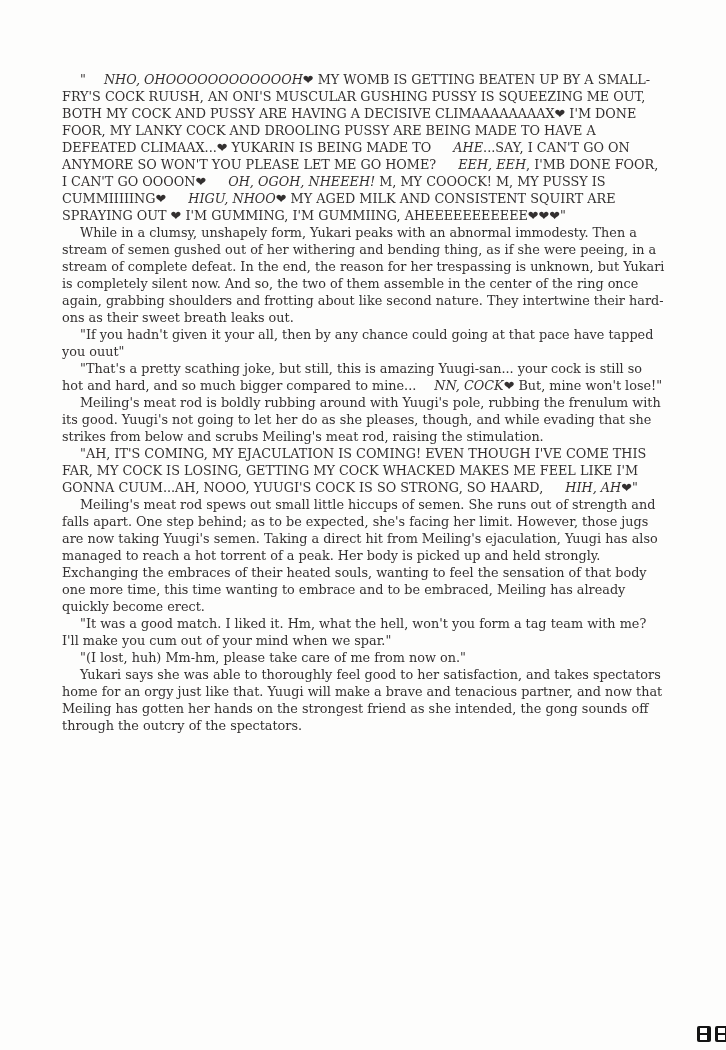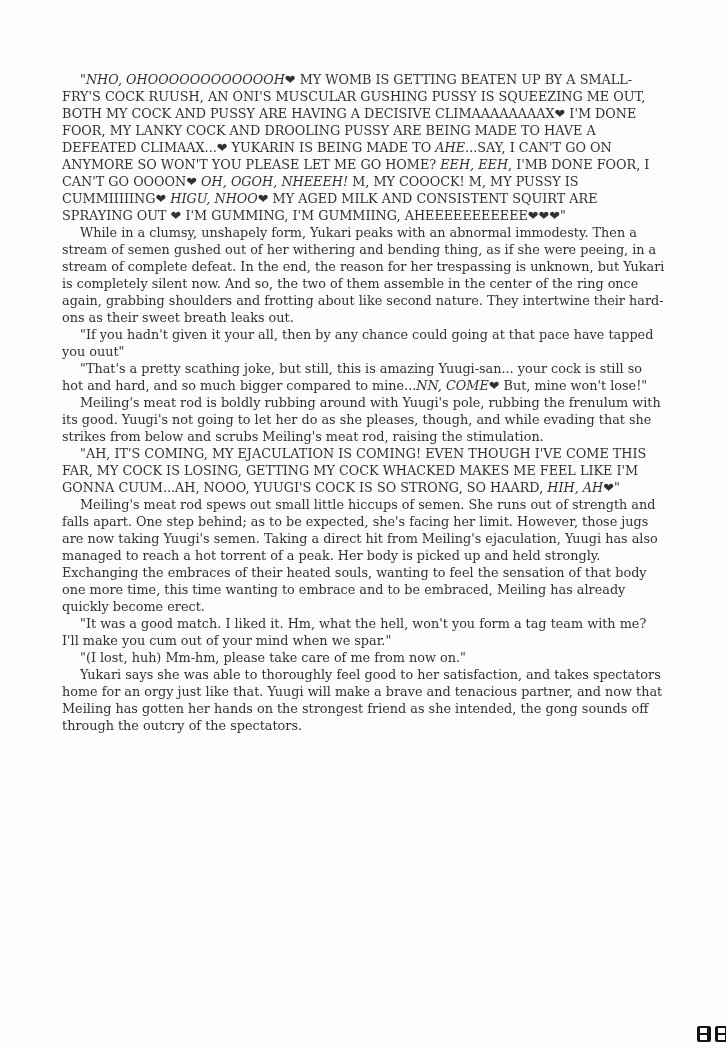--- a/index.html
+++ b/index.html
@@ -23,21 +23,21 @@
     text-align: left;
   }
   p.para {
     margin: 0;
     text-indent: 18px;
     font-size: 12.8px;
     line-height: 17px;
     letter-spacing: 0px;
   }
   .run { font-style: normal; }
-  .run.italic { font-style: italic; }
+  .run.italic { font-style: italic; margin-left: 18px; }
   .page-mark {
     position: absolute;
     left: 697px;
     top: 1026px;
     display: flex;
     gap: 4px;
   }
   .mark-glyph {
     width: 14px;
     height: 16px;
@@ -65,21 +65,21 @@
     background: #ffffff;
   }
 </style>
 </head>
 <body>
 
 <div class="text-block">
     <p class="para"><span class="run">"</span><span class="run italic">NHO, OHOOOOOOOOOOOOH</span><span class="run">❤ MY WOMB IS GETTING BEATEN UP BY A SMALL-FRY'S COCK RUUSH, AN ONI'S MUSCULAR GUSHING PUSSY IS SQUEEZING ME OUT, BOTH MY COCK AND PUSSY ARE HAVING A DECISIVE CLIMAAAAAAAAX❤ I'M DONE FOOR, MY LANKY COCK AND DROOLING PUSSY ARE BEING MADE TO HAVE A DEFEATED CLIMAAX...❤ YUKARIN IS BEING MADE TO </span><span class="run italic">AHE</span><span class="run">...SAY, I CAN'T GO ON ANYMORE SO WON'T YOU PLEASE LET ME GO HOME? </span><span class="run italic">EEH, EEH</span><span class="run">, I'MB DONE FOOR, I CAN'T GO OOOON❤ </span><span class="run italic">OH, OGOH, NHEEEH!</span><span class="run"> M, MY COOOCK! M, MY PUSSY IS CUMMIIIIING❤ </span><span class="run italic">HIGU, NHOO</span><span class="run">❤ MY AGED MILK AND CONSISTENT SQUIRT ARE SPRAYING OUT ❤ I'M GUMMING, I'M GUMMIING, AHEEEEEEEEEEE❤❤❤"</span></p>
     <p class="para"><span class="run">While in a clumsy, unshapely form, Yukari peaks with an abnormal immodesty. Then a stream of semen gushed out of her withering and bending thing, as if she were peeing, in a stream of complete defeat. In the end, the reason for her trespassing is unknown, but Yukari is completely silent now. And so, the two of them assemble in the center of the ring once again, grabbing shoulders and frotting about like second nature. They intertwine their hard-ons as their sweet breath leaks out.</span></p>
     <p class="para"><span class="run">"If you hadn't given it your all, then by any chance could going at that pace have tapped you ouut"</span></p>
-    <p class="para"><span class="run">"That's a pretty scathing joke, but still, this is amazing Yuugi-san... your cock is still so hot and hard, and so much bigger compared to mine...</span><span class="run italic">NN, COME</span><span class="run">❤ But, mine won't lose!"</span></p>
+    <p class="para"><span class="run">"That's a pretty scathing joke, but still, this is amazing Yuugi-san... your cock is still so hot and hard, and so much bigger compared to mine...</span><span class="run italic">NN, COCK</span><span class="run">❤ But, mine won't lose!"</span></p>
     <p class="para"><span class="run">Meiling's meat rod is boldly rubbing around with Yuugi's pole, rubbing the frenulum with its good. Yuugi's not going to let her do as she pleases, though, and while evading that she strikes from below and scrubs Meiling's meat rod, raising the stimulation.</span></p>
     <p class="para"><span class="run">"AH, IT'S COMING, MY EJACULATION IS COMING! EVEN THOUGH I'VE COME THIS FAR, MY COCK IS LOSING, GETTING MY COCK WHACKED MAKES ME FEEL LIKE I'M GONNA CUUM...AH, NOOO, YUUGI'S COCK IS SO STRONG, SO HAARD, </span><span class="run italic">HIH, AH</span><span class="run">❤"</span></p>
     <p class="para"><span class="run">Meiling's meat rod spews out small little hiccups of semen. She runs out of strength and falls apart. One step behind; as to be expected, she's facing her limit. However, those jugs are now taking Yuugi's semen. Taking a direct hit from Meiling's ejaculation, Yuugi has also managed to reach a hot torrent of a peak. Her body is picked up and held strongly. Exchanging the embraces of their heated souls, wanting to feel the sensation of that body one more time, this time wanting to embrace and to be embraced, Meiling has already quickly become erect.</span></p>
     <p class="para"><span class="run">"It was a good match. I liked it. Hm, what the hell, won't you form a tag team with me? I'll make you cum out of your mind when we spar."</span></p>
     <p class="para"><span class="run">"(I lost, huh) Mm-hm, please take care of me from now on."</span></p>
     <p class="para"><span class="run">Yukari says she was able to thoroughly feel good to her satisfaction, and takes spectators home for an orgy just like that. Yuugi will make a brave and tenacious partner, and now that Meiling has gotten her hands on the strongest friend as she intended, the gong sounds off through the outcry of the spectators.</span></p>
   </div>
 
 <div class="page-mark">
     <div class="mark-glyph"></div>

